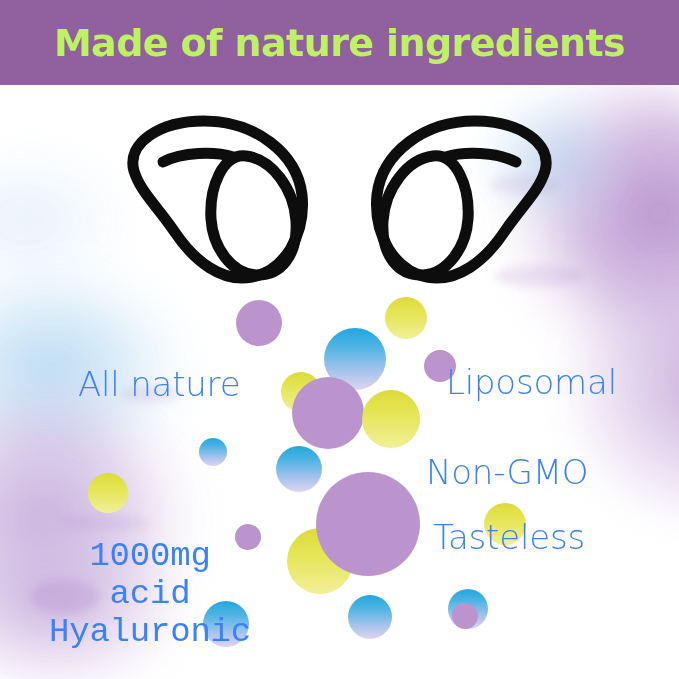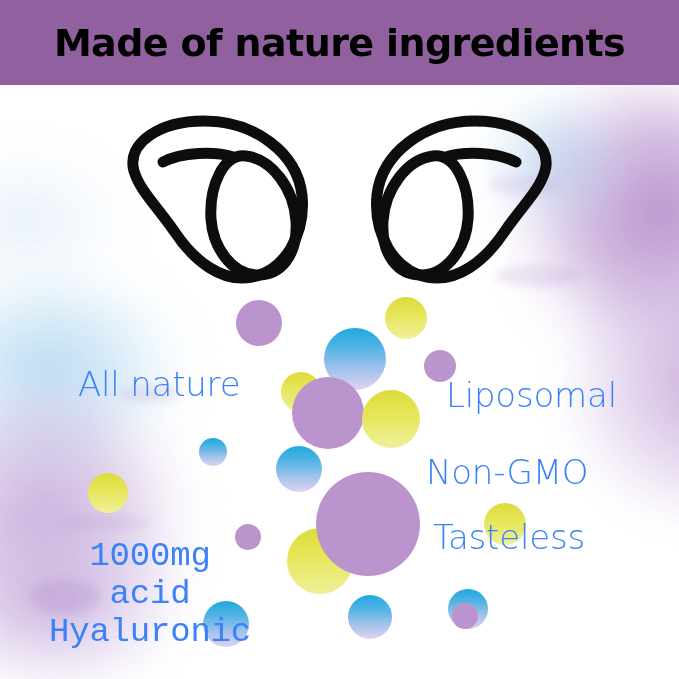--- a/index.html
+++ b/index.html
@@ -27,21 +27,21 @@
     top: 0;
     width: 679px;
     height: 85px;
     background: #91619f;
     display: flex;
     align-items: center;
     justify-content: center;
     z-index: 40;
   }
   .header-title {
-    color: #000000;
+    color: #bef264;
     font-family: "DejaVu Sans", sans-serif;
     font-weight: bold;
     font-size: 38px;
     letter-spacing: -0.6px;
     line-height: 1;
     white-space: nowrap;
   }
 
   
   .bg-layer {
@@ -156,21 +156,21 @@
     z-index: 25;
     color: #3b82f6;
     font-family: "DejaVu Sans", sans-serif;
     font-weight: 300;
     font-size: 34px;
     line-height: 1.12;
     letter-spacing: -0.2px;
     white-space: nowrap;
   }
   .label-all-nature   { left: 78px;  top: 365px; }
-  .label-liposomal    { left: 446px; top: 363px; margin-top: 13px; }
+  .label-liposomal    { left: 446px; top: 363px; }
   .label-non-gmo      { left: 426px; top: 453px; }
   .label-tasteless    { left: 433px; top: 518px; }
   .label-dosage {
     left: 20px;
     top: 537px;
     width: 260px;
     text-align: center;
     white-space: normal;
   }
   .label-dosage .ln { display: block; font-family: Liberation Mono, monospace; }

